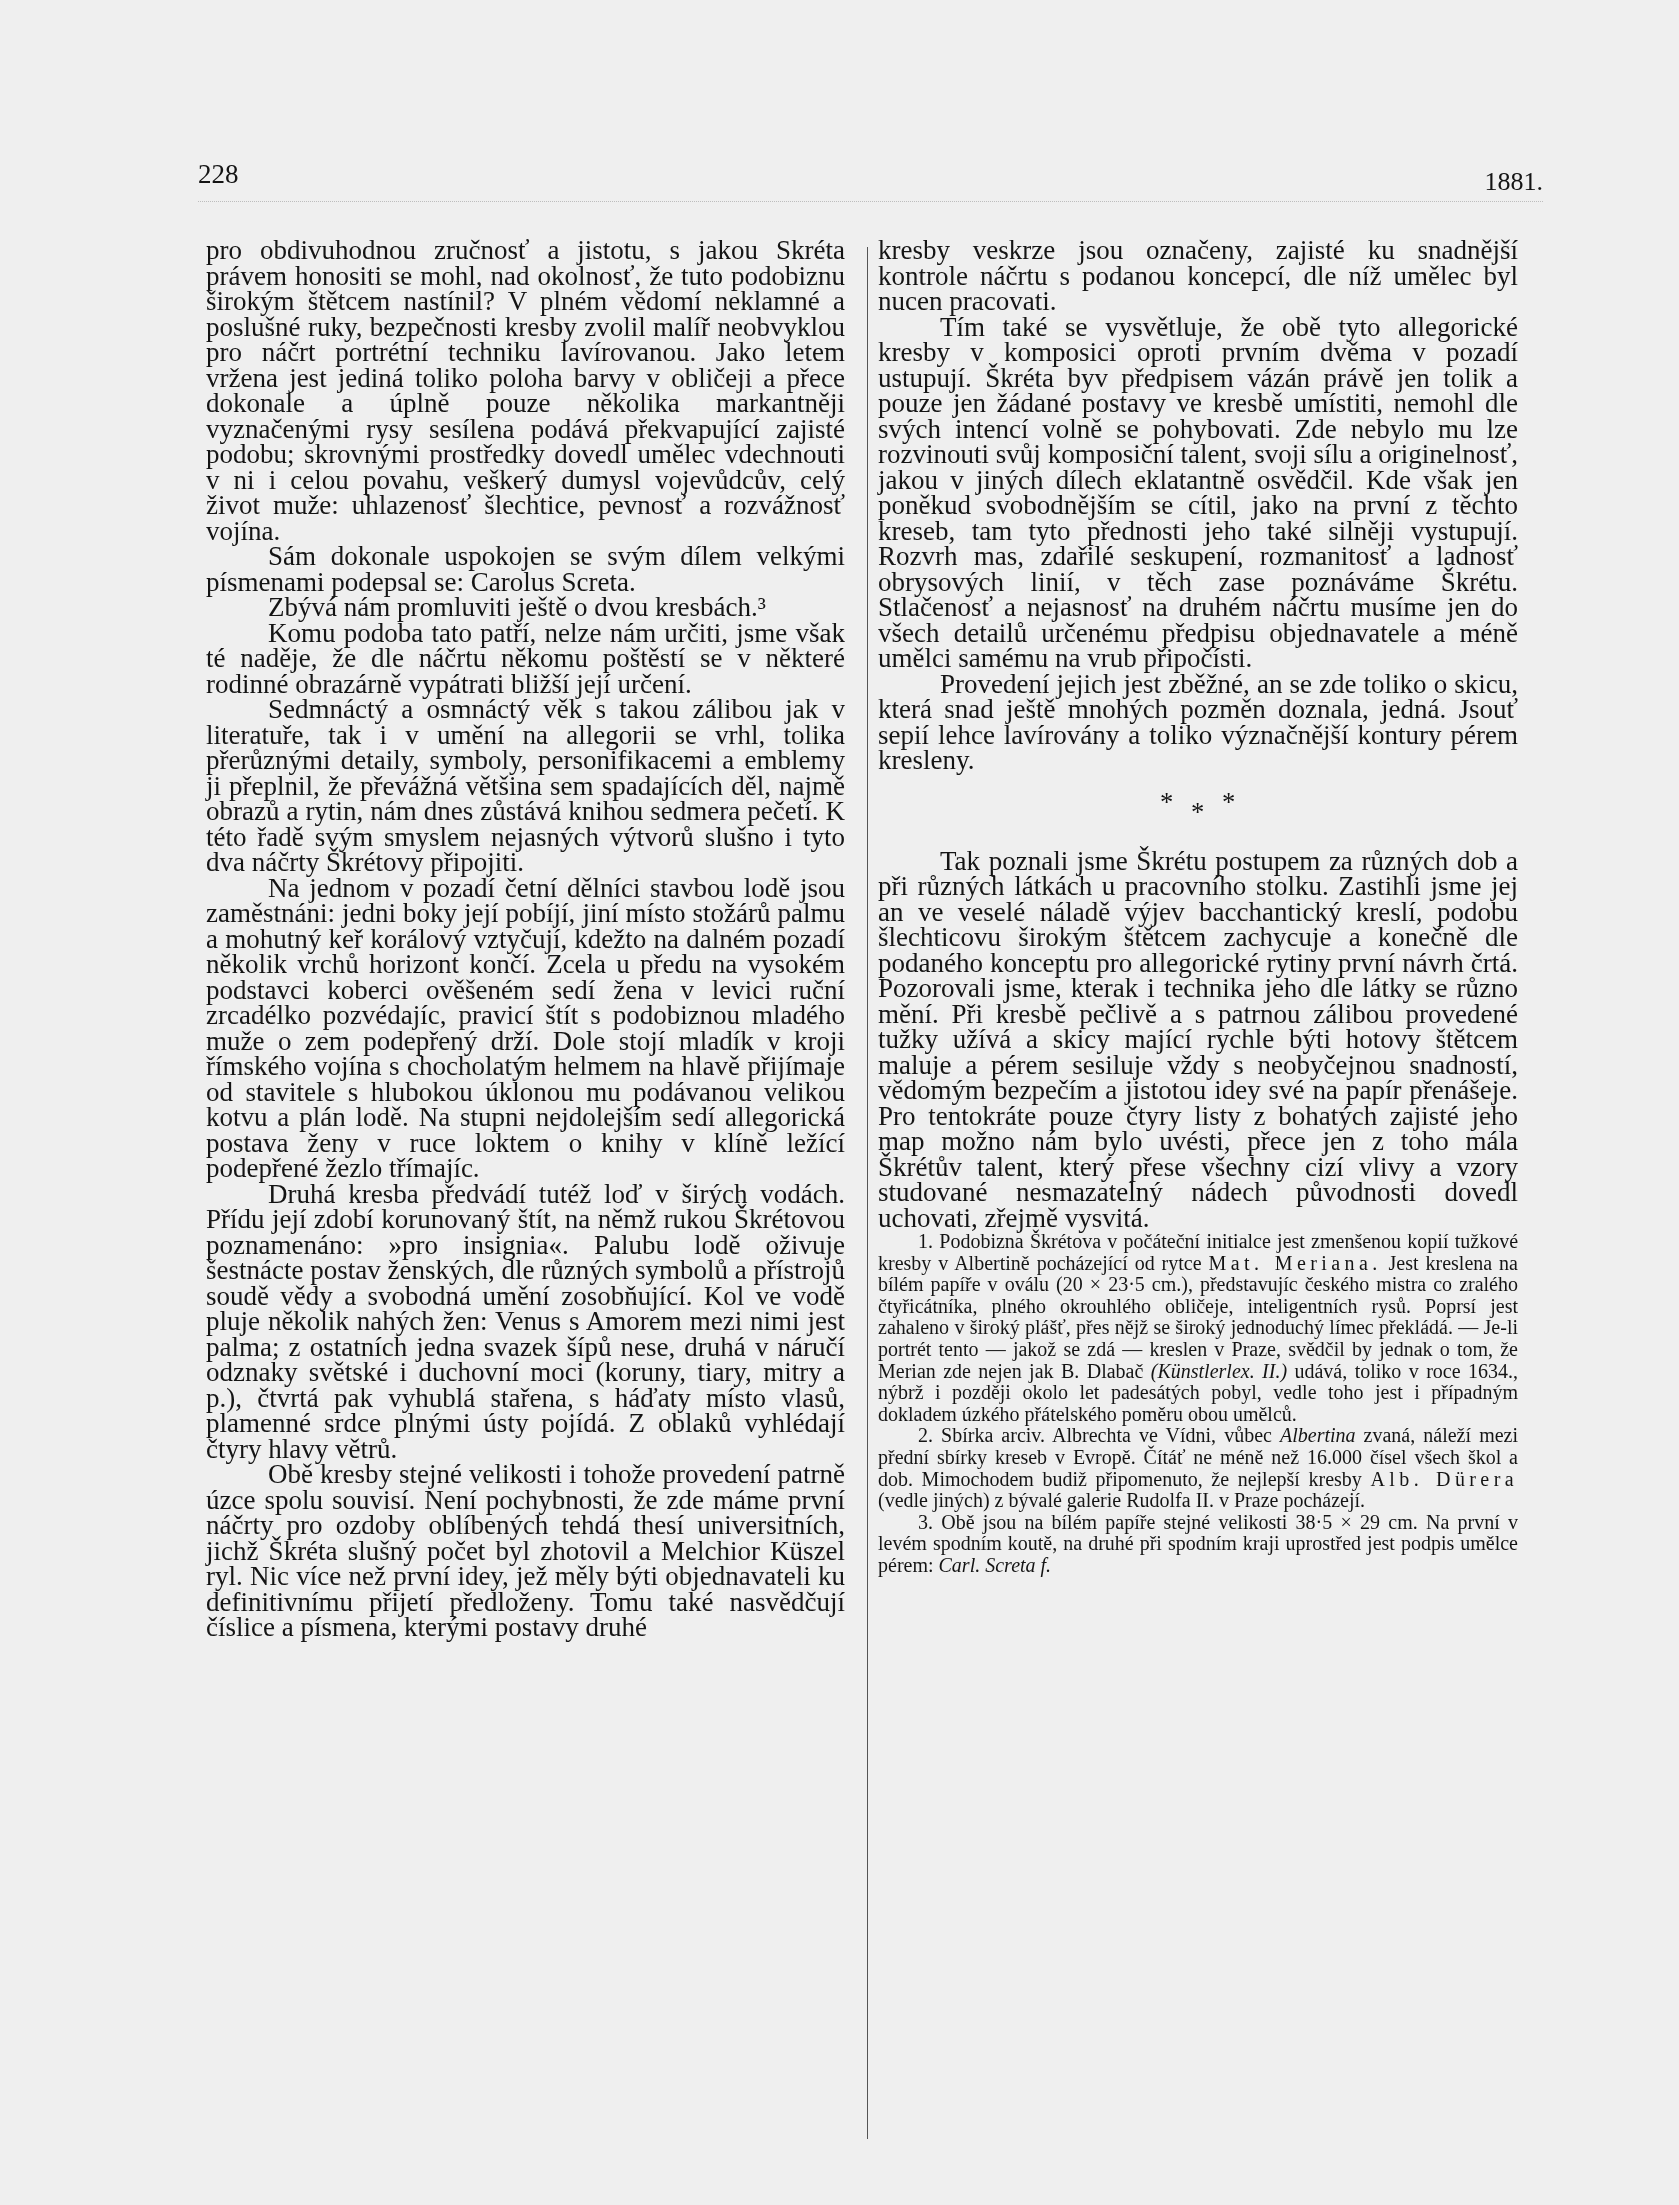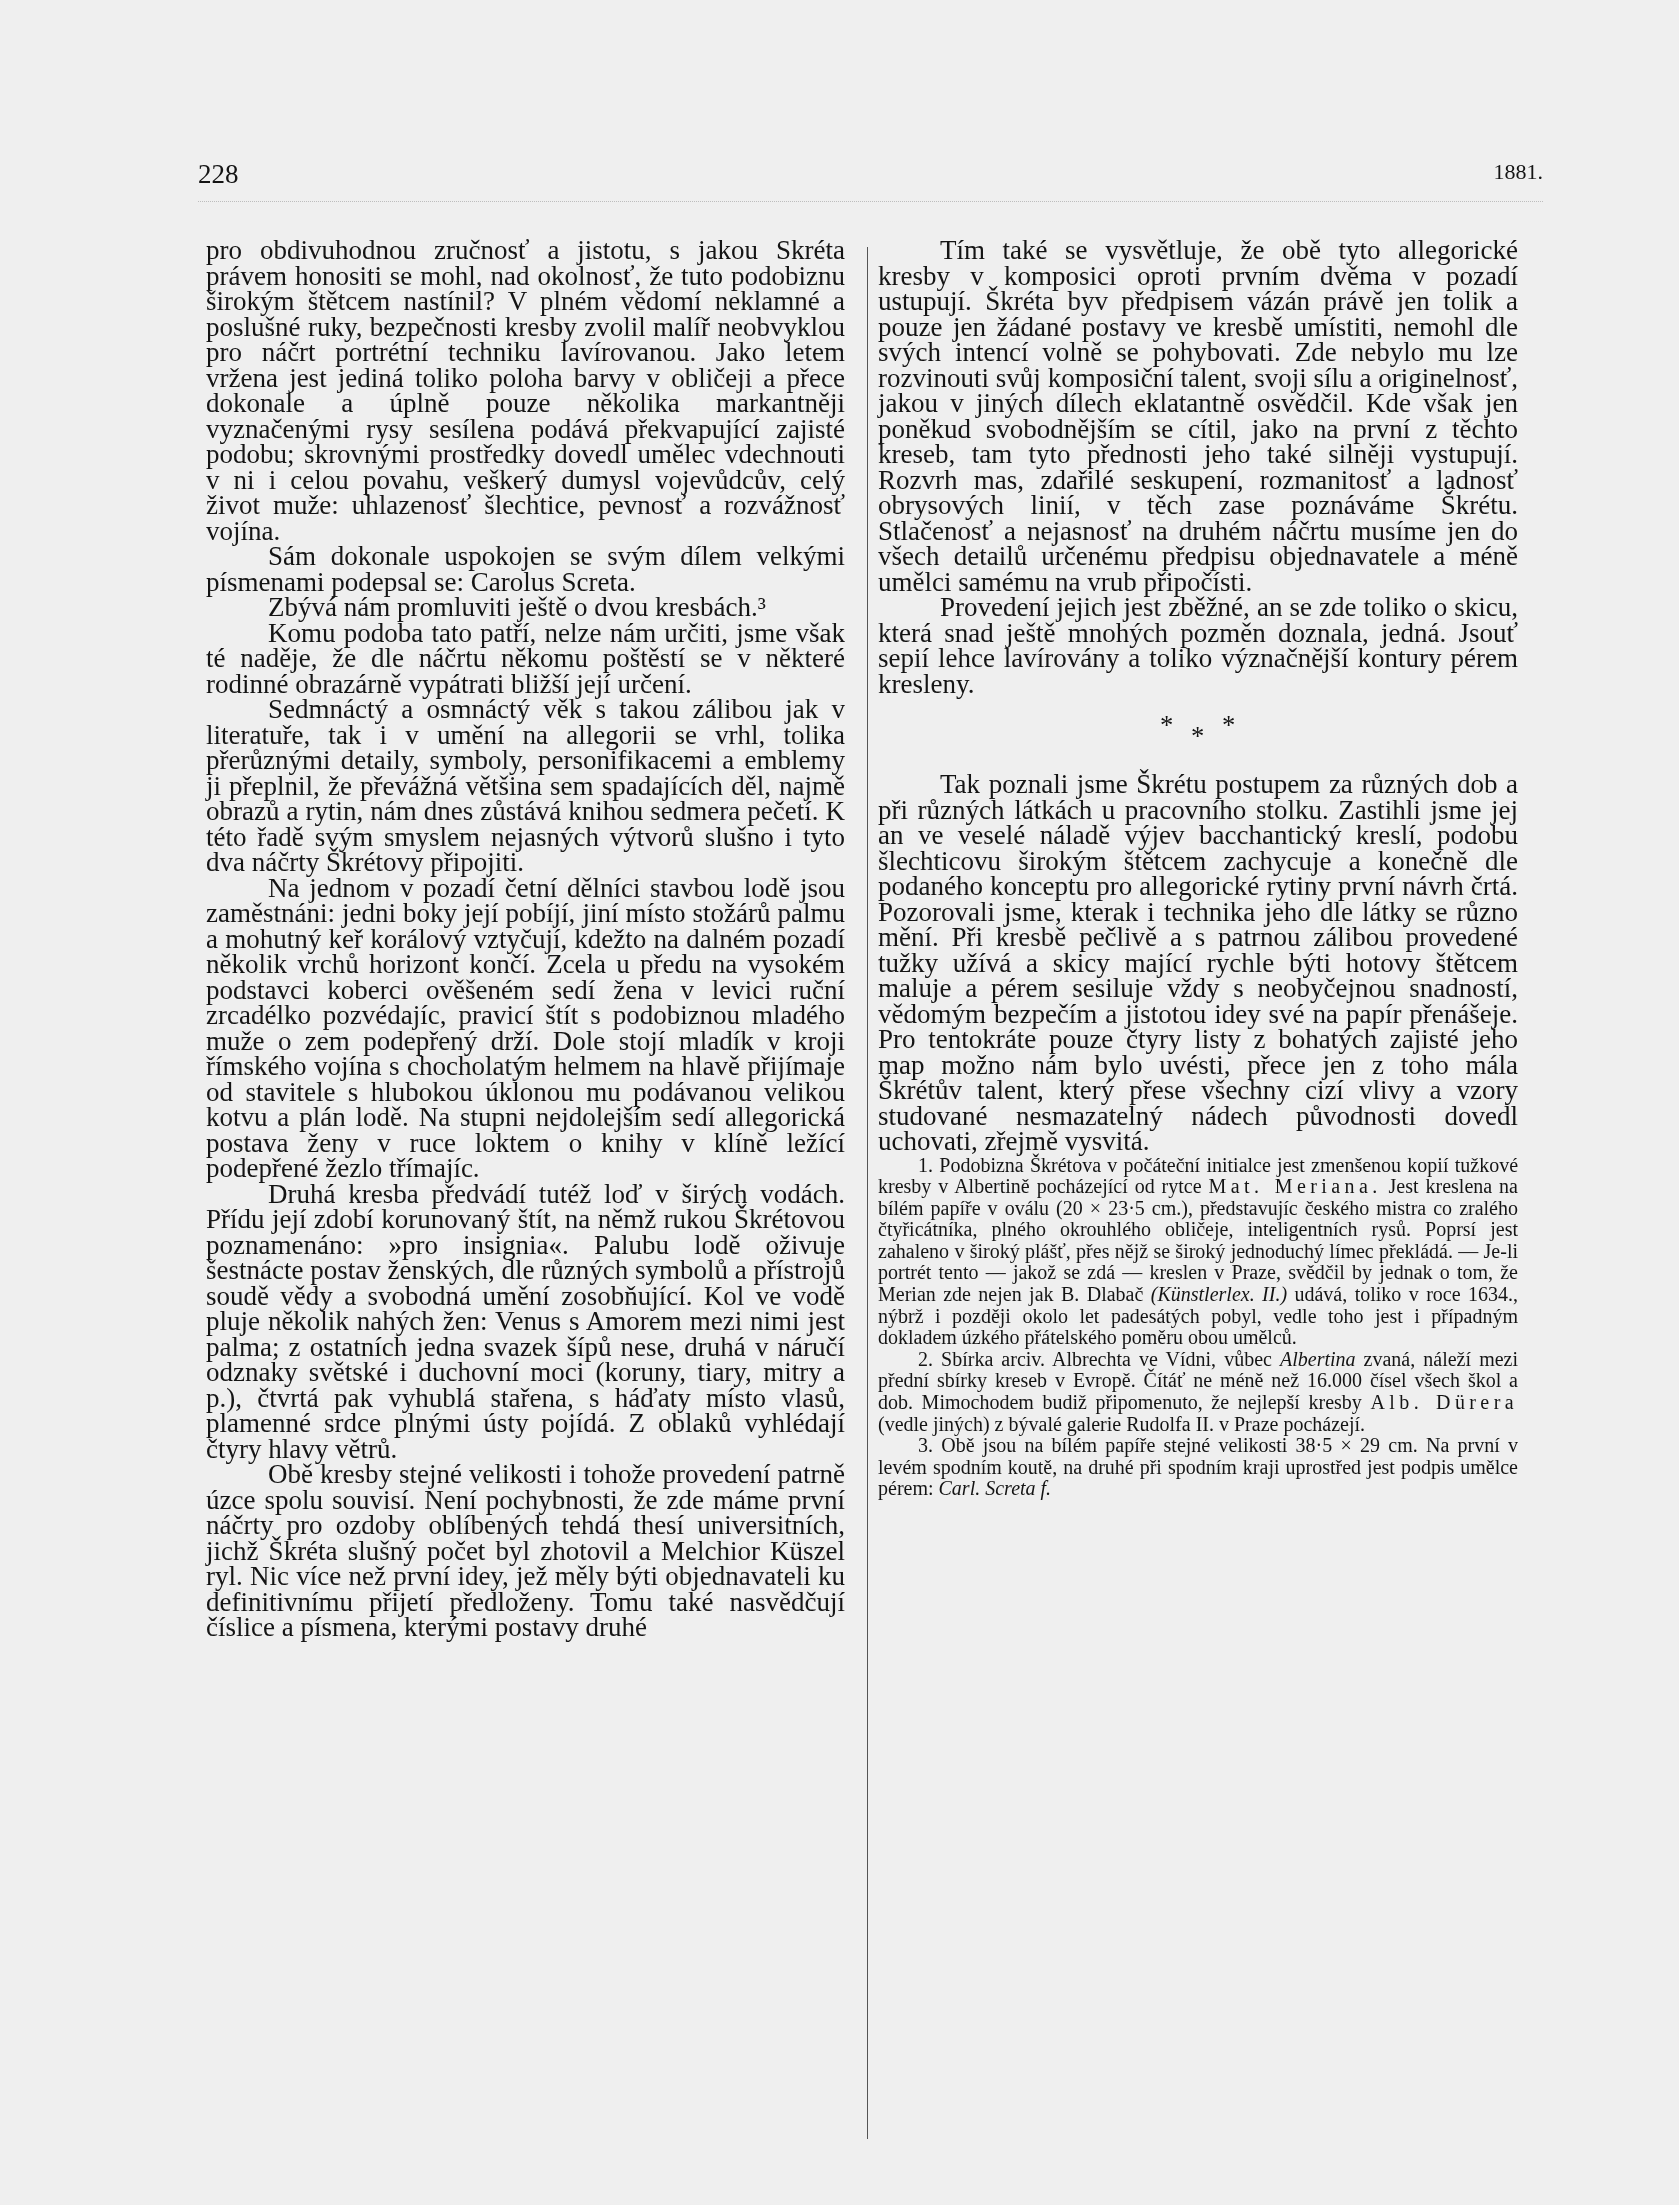--- a/index.html
+++ b/index.html
@@ -9,21 +9,21 @@
     position: relative;
     font-family: "Liberation Serif", "DejaVu Serif", serif;
     color: #141414;
     overflow: hidden;
   }
   .header {
     position: absolute; left: 198px; top: 159px; width: 1345px; height: 40px;
   }
   .header .pgno { position: absolute; left: 0; top: 0; font-size: 27px; }
   .header .title { position: absolute; left: 0; right: 0; top: 0; text-align: center; font-size: 25.6px; letter-spacing: 0.9px; }
-  .header .year { position: absolute; right: 0; top: 0; font-size: 22px; }
+  .header .year { position: absolute; right: 0; top: 8px; font-size: 26px; }
   .header-rule {
     position: absolute; left: 198px; top: 201px; width: 1345px; height: 0;
     border-top: 0.9px dotted #bdbdbd;
   }
   .col {
     position: absolute; top: 238px;
     font-size: 27px; line-height: 25.5px;
     text-align: justify;
   }
   .col.left { left: 206px; width: 639px; }
@@ -70,20 +70,21 @@
   <p class="ind">Komu podoba tato patří, nelze nám určiti, jsme však té naděje, že dle náčrtu někomu poštěstí se v některé rodinné obrazárně vypátrati bližší její určení.</p>
   <p class="ind">Sedmnáctý a osmnáctý věk s takou zálibou jak v literatuře, tak i v umění na allegorii se vrhl, tolika přerůznými detaily, symboly, personifikacemi a emblemy ji přeplnil, že převážná většina sem spadajících děl, najmě obrazů a rytin, nám dnes zůstává knihou sedmera pečetí. K této řadě svým smyslem nejasných výtvorů slušno i tyto dva náčrty Škrétovy připojiti.</p>
   <p class="ind">Na jednom v pozadí četní dělníci stavbou lodě jsou zaměstnáni: jedni boky její pobíjí, jiní místo stožárů palmu a mohutný keř korálový vztyčují, kdežto na dalném pozadí několik vrchů horizont končí. Zcela u předu na vysokém podstavci koberci ověšeném sedí žena v levici ruční zrcadélko pozvédajíc, pravicí štít s podobiznou mladého muže o zem podepřený drží. Dole stojí mladík v kroji římského vojína s chocholatým helmem na hlavě přijímaje od stavitele s hlubokou úklonou mu podávanou velikou kotvu a plán lodě. Na stupni nejdolejším sedí allegorická postava ženy v ruce loktem o knihy v klíně ležící podepřené žezlo třímajíc.</p>
   <p class="ind">Druhá kresba předvádí tutéž loď v širých vodách. Přídu její zdobí korunovaný štít, na němž rukou Škrétovou poznamenáno: »pro insignia«. Palubu lodě oživuje šestnácte postav ženských, dle různých symbolů a přístrojů soudě vědy a svobodná umění zosobňující. Kol ve vodě pluje několik nahých žen: Venus s Amorem mezi nimi jest palma; z ostatních jedna svazek šípů nese, druhá v náručí odznaky světské i duchovní moci (koruny, tiary, mitry a p.), čtvrtá pak vyhublá stařena, s háďaty místo vlasů, plamenné srdce plnými ústy pojídá. Z oblaků vyhlédají čtyry hlavy větrů.</p>
   <p class="ind">Obě kresby stejné velikosti i tohože provedení patrně úzce spolu souvisí. Není pochybnosti, že zde máme první náčrty pro ozdoby oblíbených tehdá thesí universitních, jichž Škréta slušný počet byl zhotovil a Melchior Küszel ryl. Nic více než první idey, jež měly býti objednavateli ku definitivnímu přijetí předloženy. Tomu také nasvědčují číslice a písmena, kterými postavy druhé</p>
 </div>
 
 <div class="col-rule"></div>
 
 <div class="col right">
+  <p class="first">kresby veskrze jsou označeny, zajisté ku snadnější kontrole náčrtu s podanou koncepcí, dle níž umělec byl nucen pracovati.</p>
   <p class="ind">Tím také se vysvětluje, že obě tyto allegorické kresby v komposici oproti prvním dvěma v pozadí ustupují. Škréta byv předpisem vázán právě jen tolik a pouze jen žádané postavy ve kresbě umístiti, nemohl dle svých intencí volně se pohybovati. Zde nebylo mu lze rozvinouti svůj komposiční talent, svoji sílu a originelnosť, jakou v jiných dílech eklatantně osvědčil. Kde však jen poněkud svobodnějším se cítil, jako na první z těchto kreseb, tam tyto přednosti jeho také silněji vystupují. Rozvrh mas, zdařilé seskupení, rozmanitosť a ladnosť obrysových linií, v těch zase poznáváme Škrétu. Stlačenosť a nejasnosť na druhém náčrtu musíme jen do všech detailů určenému předpisu objednavatele a méně umělci samému na vrub připočísti.</p>
   <p class="ind">Provedení jejich jest zběžné, an se zde toliko o skicu, která snad ještě mnohých pozměn doznala, jedná. Jsouť sepií lehce lavírovány a toliko význačnější kontury pérem kresleny.</p>
   <div class="asterism">
     <span class="a1">*</span>
     <span class="a2">*</span>
     <span class="a3">*</span>
   </div>
   <p class="ind">Tak poznali jsme Škrétu postupem za různých dob a při různých látkách u pracovního stolku. Zastihli jsme jej an ve veselé náladě výjev bacchantický kreslí, podobu šlechticovu širokým štětcem zachycuje a konečně dle podaného konceptu pro allegorické rytiny první návrh črtá. Pozorovali jsme, kterak i technika jeho dle látky se různo mění. Při kresbě pečlivě a s patrnou zálibou provedené tužky užívá a skicy mající rychle býti hotovy štětcem maluje a pérem sesiluje vždy s neobyčejnou snadností, vědomým bezpečím a jistotou idey své na papír přenášeje. Pro tentokráte pouze čtyry listy z bohatých zajisté jeho map možno nám bylo uvésti, přece jen z toho mála Škrétův talent, který přese všechny cizí vlivy a vzory studované nesmazatelný nádech původnosti dovedl uchovati, zřejmě vysvitá.</p>
 
 

